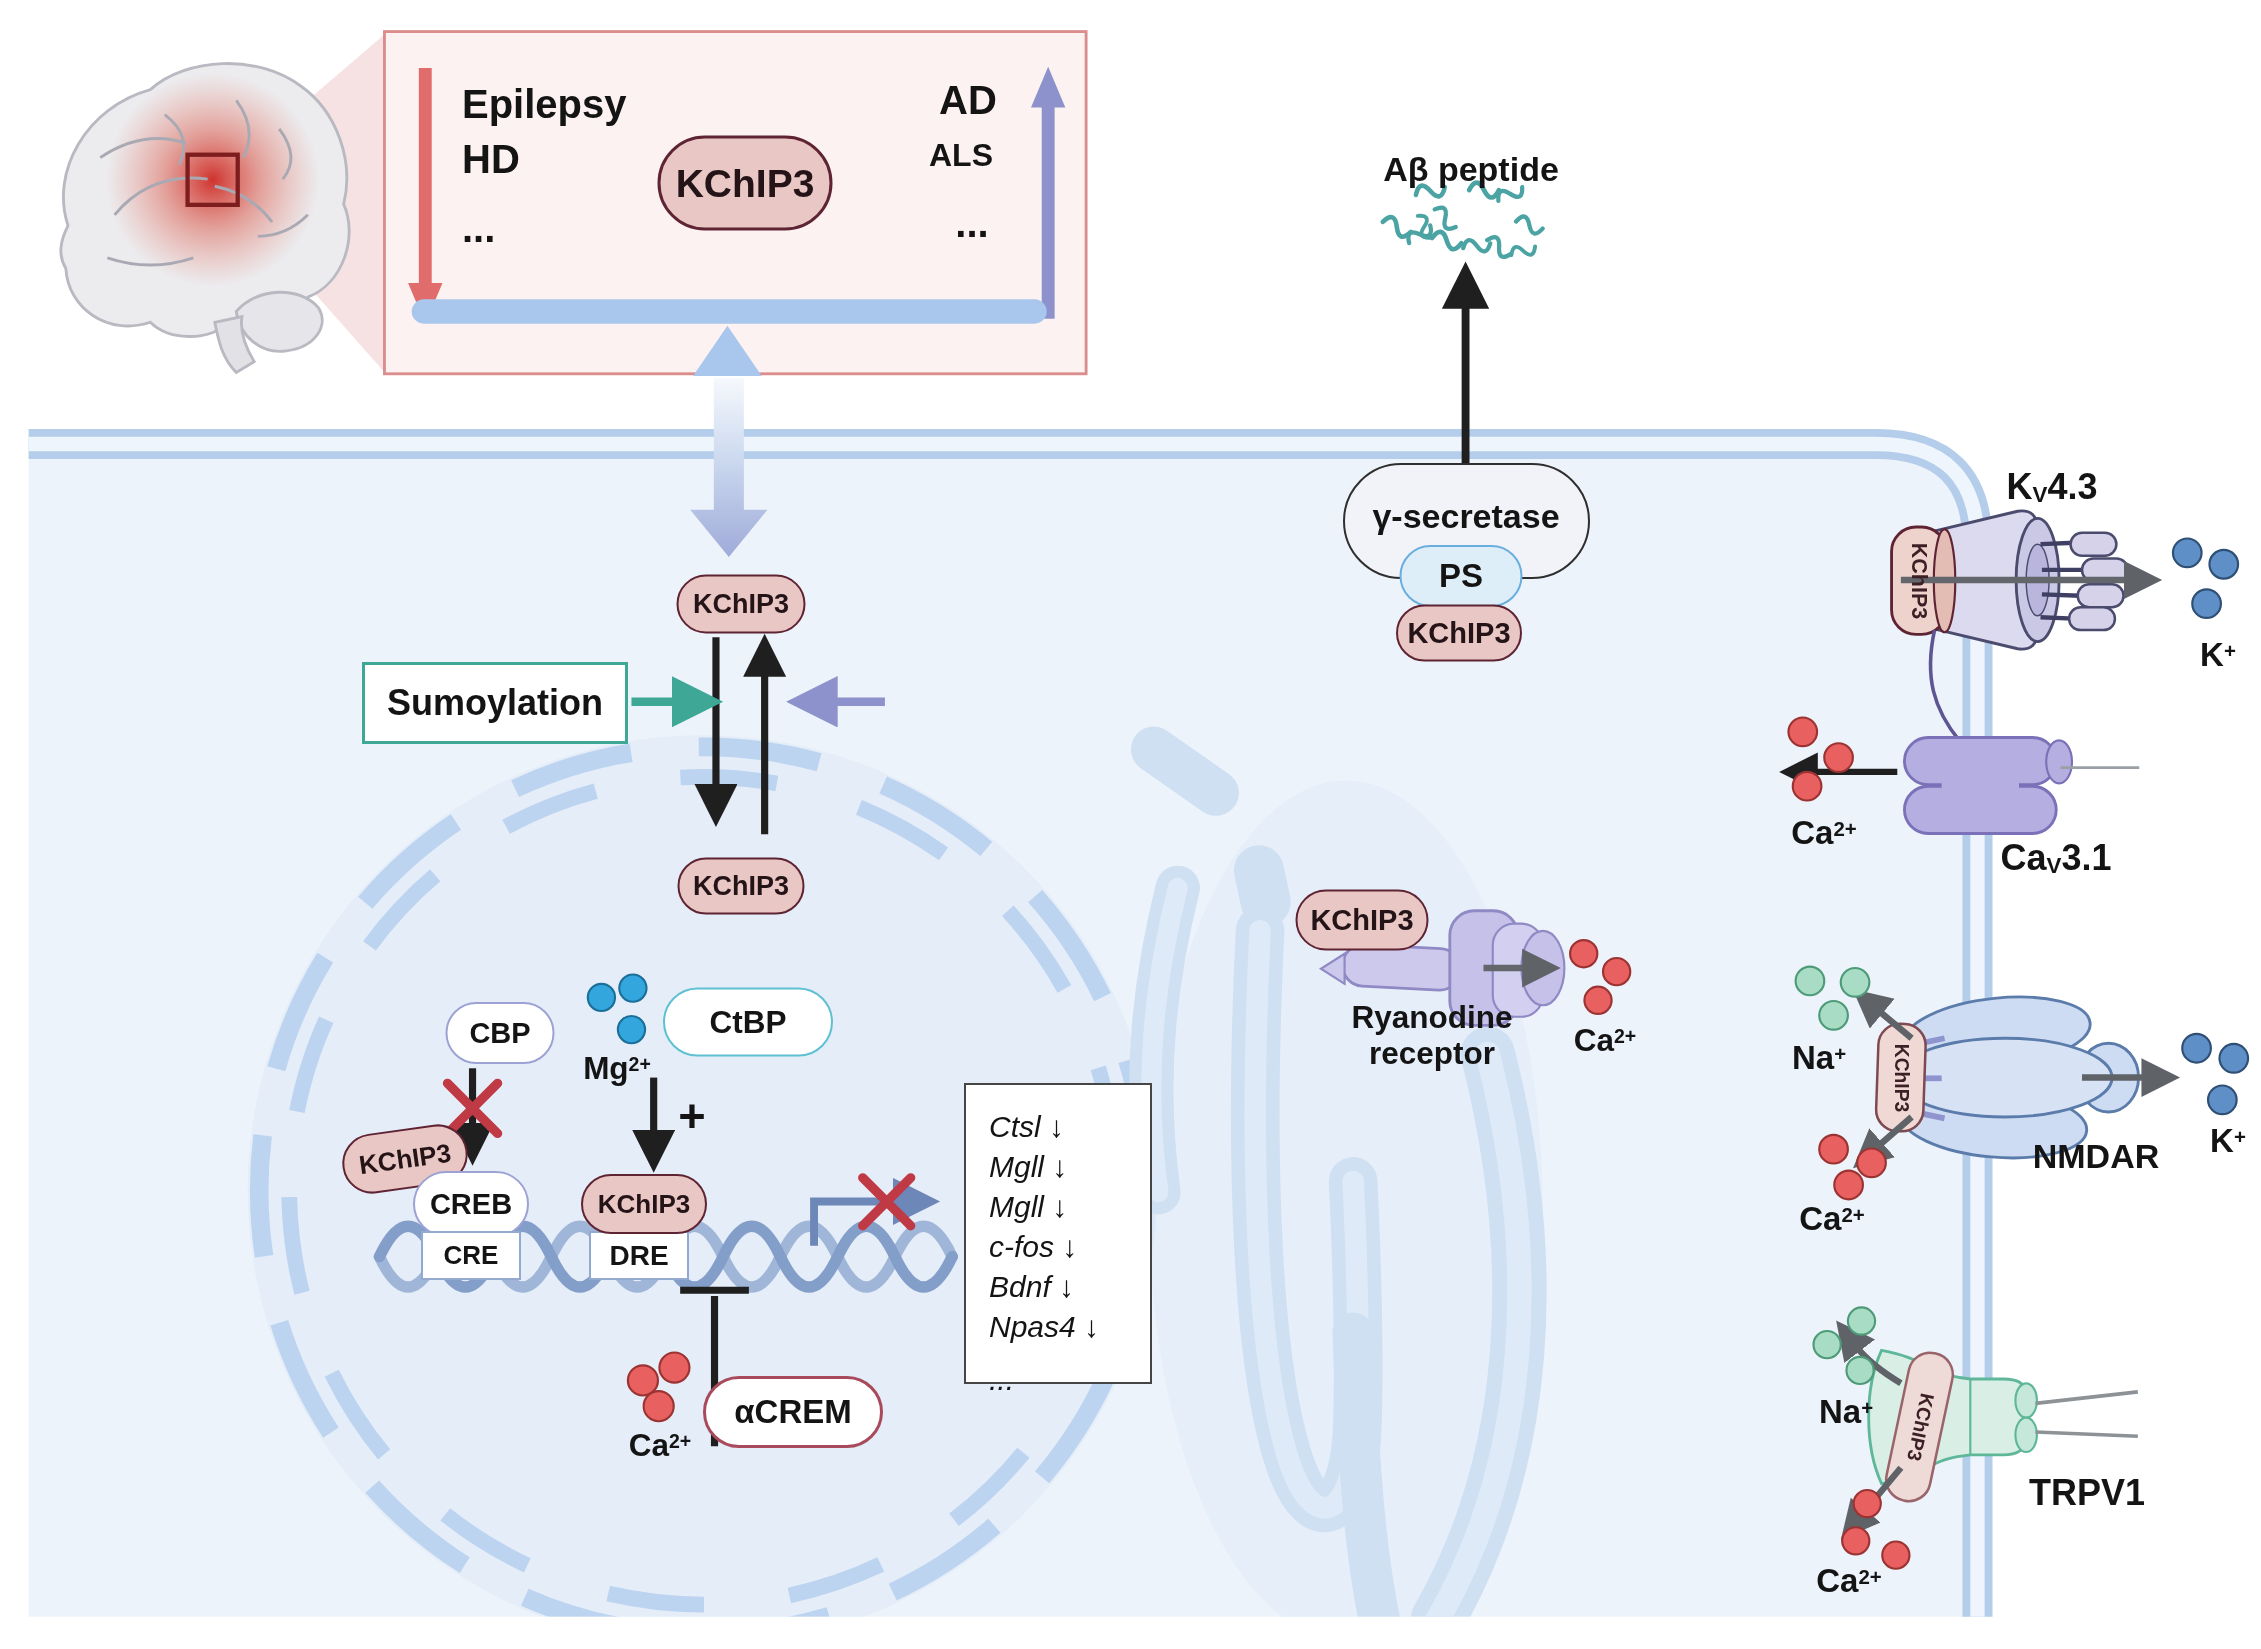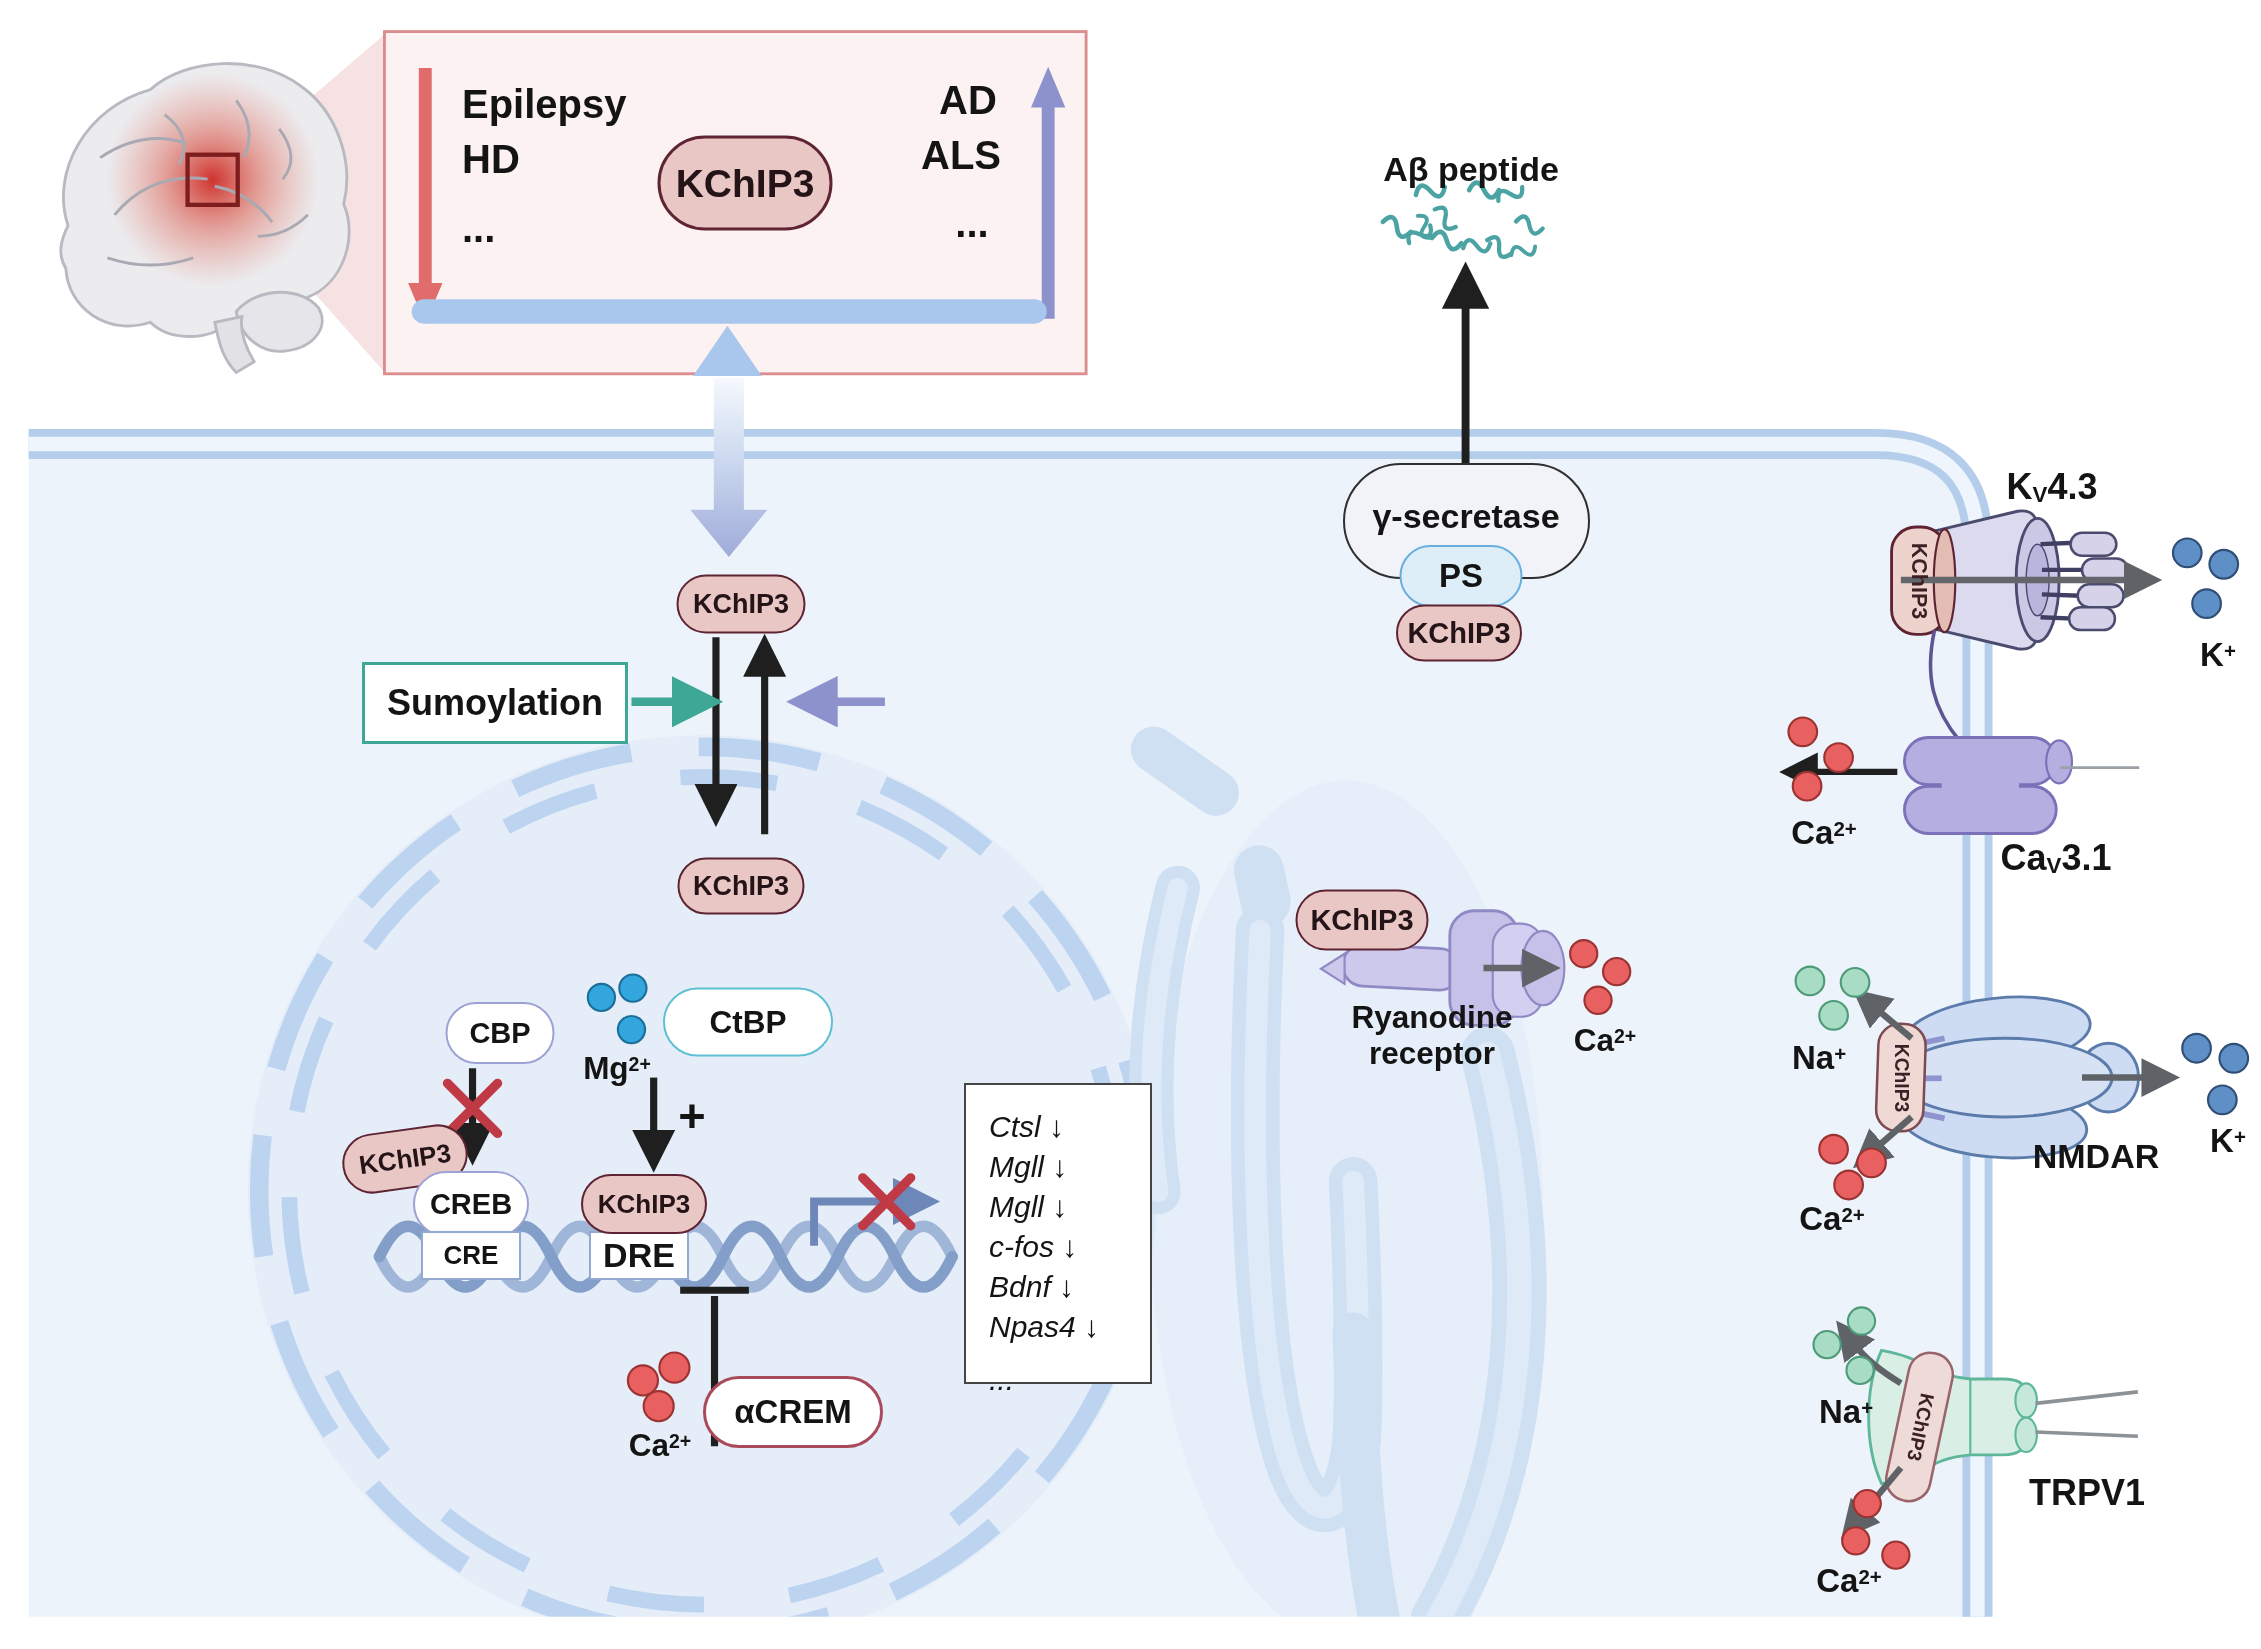--- a/index.html
+++ b/index.html
@@ -303,21 +303,21 @@
     <circle cx="2608" cy="2100" r="19"></circle>
         <circle cx="2592" cy="2152" r="19"></circle>
         <circle cx="2648" cy="2172" r="19"></circle>
   </g>
 </svg>
 
 <div class="lbl la" style="left:462px;top:104px;font-size:40px">Epilepsy</div>
 <div class="lbl la" style="left:462px;top:159px;font-size:40px">HD</div>
 <div class="lbl la" style="left:462px;top:228px;font-size:40px">...</div>
 <div class="lbl" style="left:968px;top:100px;font-size:40px">AD</div>
-<div class="lbl" style="left:961px;top:155px;font-size:40px">ALS</div>
+<div class="lbl" style="left:961px;top:155px;font-size:32px">ALS</div>
 <div class="lbl" style="left:972px;top:223px;font-size:40px">...</div>
 <div class="pill" style="left:745px;top:183px;width:175px;height:95px;font-size:39px;border-width:3.6px">KChIP3</div>
 
 <div class="box" style="left:362px;top:662px;width:266px;height:82px;border:3.6px solid #3fa796;font-size:36px">
   <span>Sumoylation</span>
 </div>
 
 <div class="pill" style="left:741px;top:604px;width:129px;height:59px;font-size:27px">KChIP3</div>
 <div class="pill" style="left:741px;top:886px;width:127px;height:57px;font-size:27px">KChIP3</div>
 
@@ -326,21 +326,21 @@
 <div class="wpill" style="left:1461px;top:576px;width:123px;height:62px;background:#ddeef9;border:2.9px solid #6aaede;font-size:33px">PS</div>
 <div class="pill" style="left:1459px;top:633px;width:126px;height:57px;font-size:29px">KChIP3</div>
 <div class="lbl" style="left:1471px;top:170px;font-size:34px">Aβ peptide</div>
 
 <div class="wpill" style="left:500px;top:1033px;width:109px;height:62px;border:2.9px solid #9da2d4;font-size:29px">CBP</div>
 <div class="pill" style="left:405px;top:1159px;width:126px;height:60px;font-size:26px;transform:translate(-50%,-50%) rotate(-8deg)">KChIP3</div>
 <div class="wpill" style="left:471px;top:1204px;width:116px;height:66px;border:2.9px solid #9da2d4;font-size:29px">CREB</div>
 <div class="box" style="left:421px;top:1231px;width:100px;height:49px;border:2.9px solid #93a9cf;font-size:26px">
   <span>CRE</span>
 </div>
-<div class="box" style="left:589px;top:1231px;width:100px;height:49px;border:2.9px solid #93a9cf;font-size:34px">
+<div class="box" style="left:589px;top:1231px;width:100px;height:49px;border:2.9px solid #93a9cf;font-size:28px">
   <span>DRE</span>
 </div>
 <div class="pill" style="left:644px;top:1204px;width:126px;height:60px;font-size:26px">KChIP3</div>
 <div class="lbl" style="left:617px;top:1068px;font-size:31.5px">
   <span>Mg</span><sup>2+</sup>
 </div>
 <div class="wpill" style="left:748px;top:1022px;width:170px;height:69px;border:2.9px solid #5fc0d4;font-size:31.5px">CtBP</div>
 <div class="lbl" style="left:692px;top:1116px;font-size:47px">+</div>
 <div class="lbl" style="left:660px;top:1445px;font-size:31.5px">
   <span>Ca</span><sup>2+</sup>

